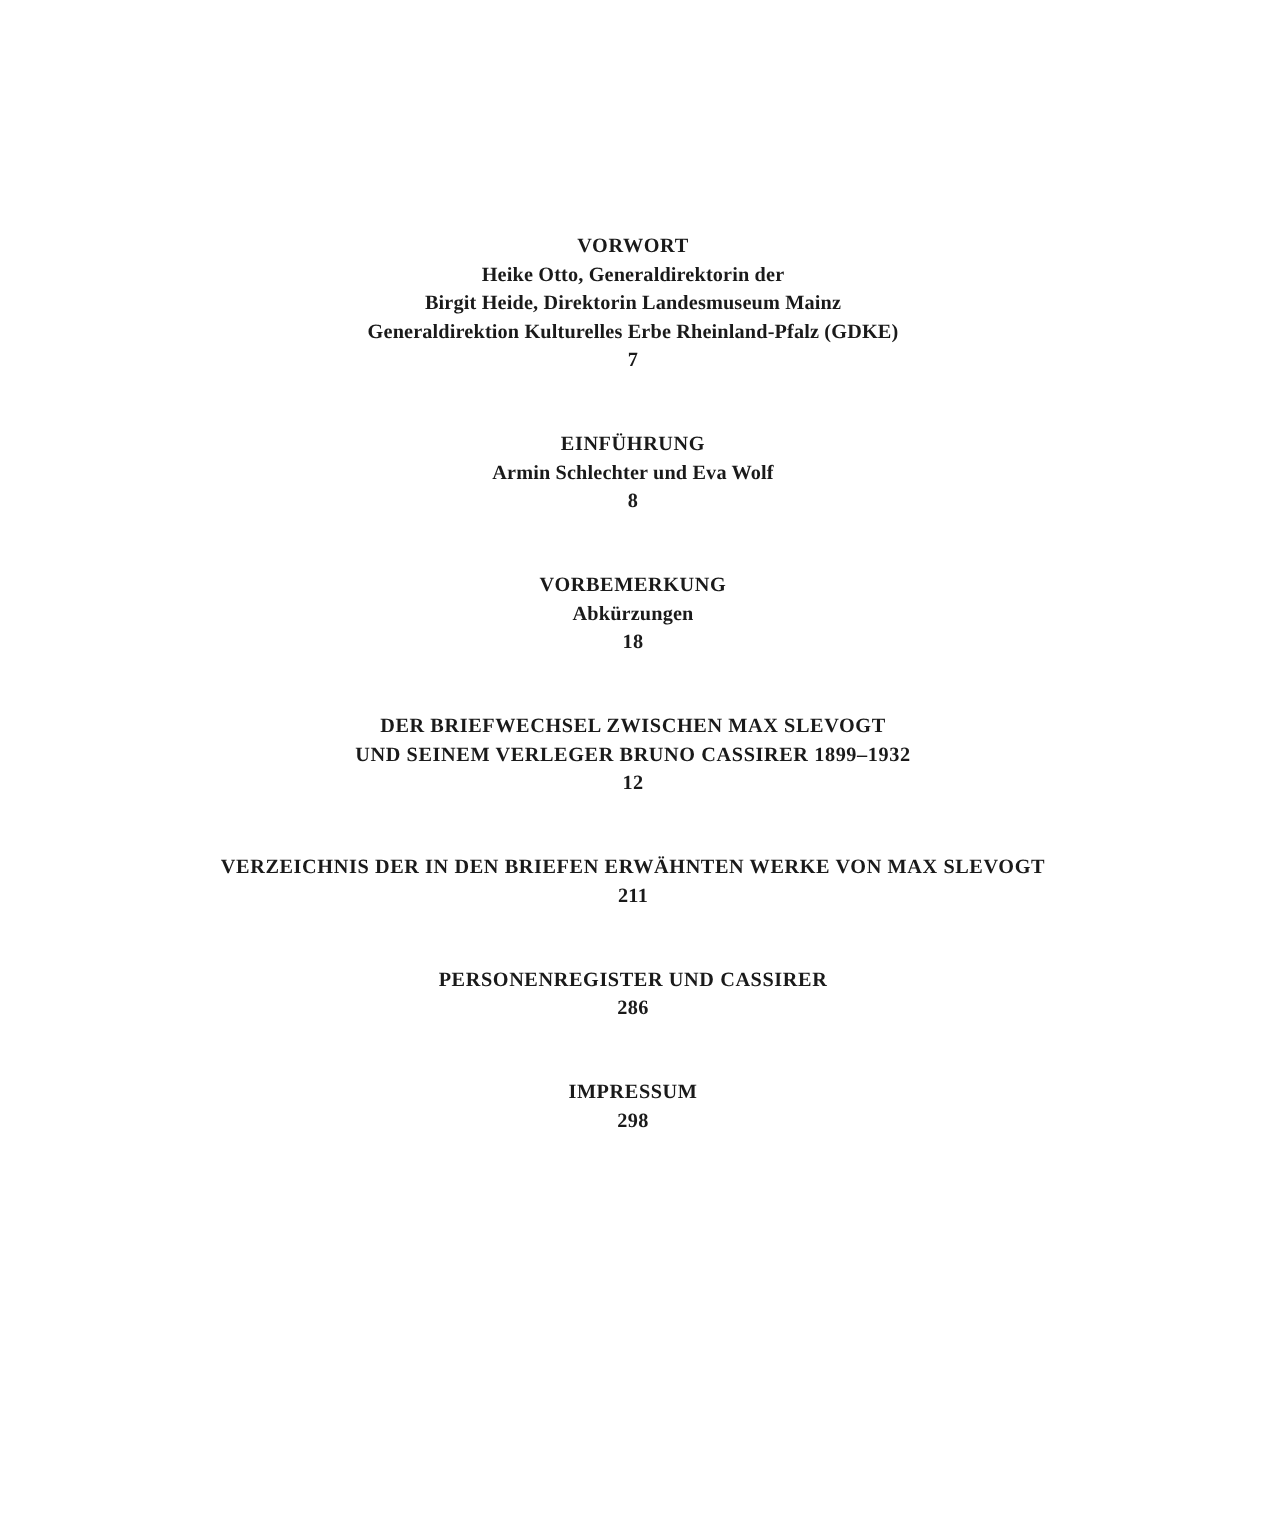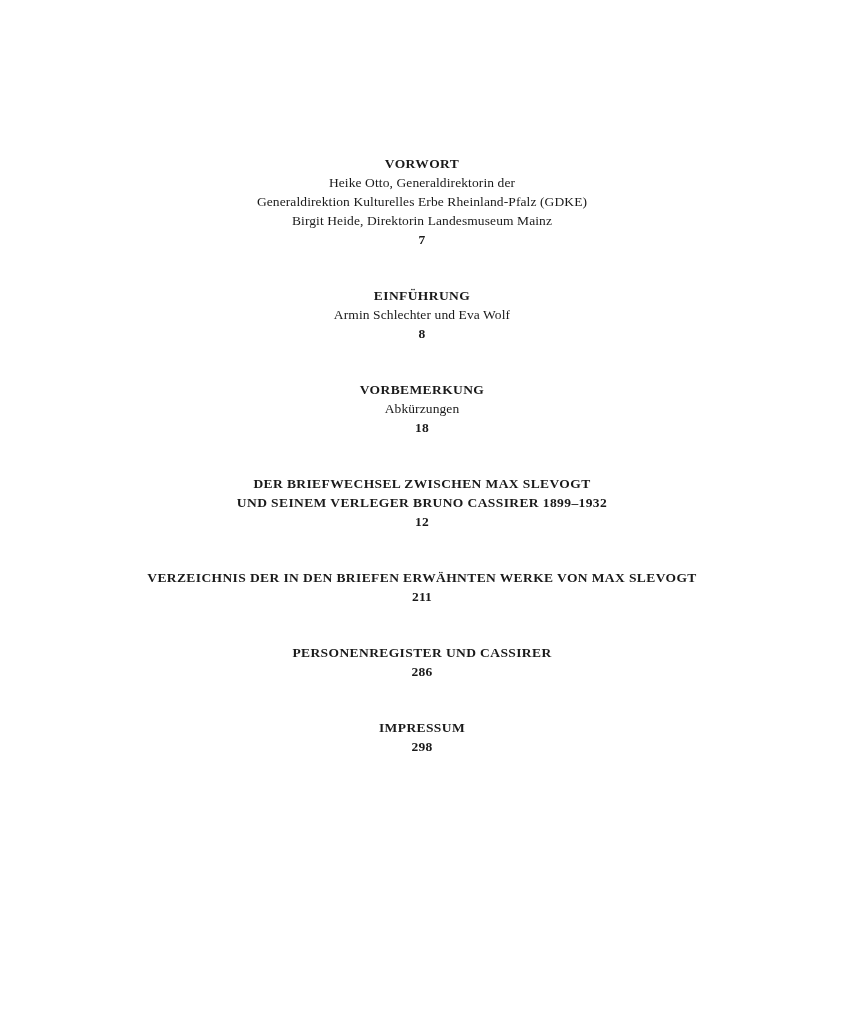--- a/index.html
+++ b/index.html
@@ -33,21 +33,21 @@
     display: block;
     line-height: 19px;
     font-size: 13.5px;
     white-space: nowrap;
   }
   .title-line {
     font-weight: bold;
     letter-spacing: 0.4px;
   }
   .subtitle-line {
-    font-weight: normal;
+    font-weight: bold;
     letter-spacing: 0.1px;
   }
   .pagenum-line {
     font-weight: bold;
     letter-spacing: 0.2px;
   }
   h2, p, div.pagenum {
     margin: 0;
     padding: 0;
     font-size: inherit;
@@ -58,22 +58,22 @@
 
 <main class="page">
   <div class="toc">
 
     <section class="toc-entry">
       <h2>
         <span class="line title-line">VORWORT</span>
       </h2>
       <p>
         <span class="line subtitle-line">Heike Otto, Generaldirektorin der</span>
+        <span class="line subtitle-line">Birgit Heide, Direktorin Landesmuseum Mainz</span>
         <span class="line subtitle-line">Generaldirektion Kulturelles Erbe Rheinland-Pfalz (GDKE)</span>
-        <span class="line subtitle-line">Birgit Heide, Direktorin Landesmuseum Mainz</span>
       </p>
       <div class="pagenum">
         <span class="line pagenum-line">7</span>
       </div>
     </section>
 
     <section class="toc-entry">
       <h2>
         <span class="line title-line">EINFÜHRUNG</span>
       </h2>

